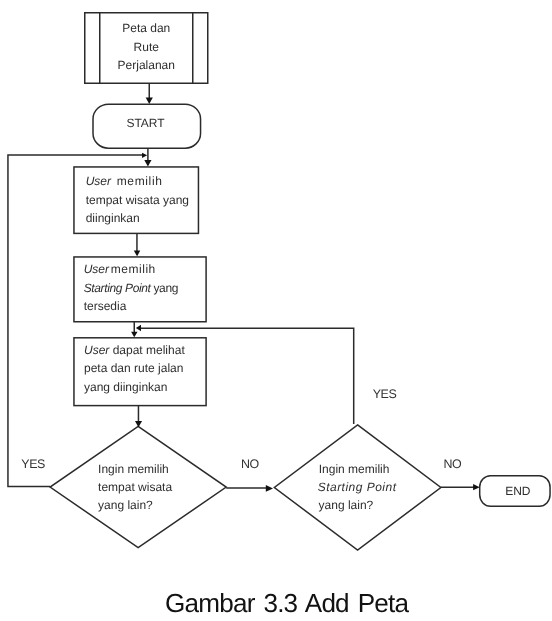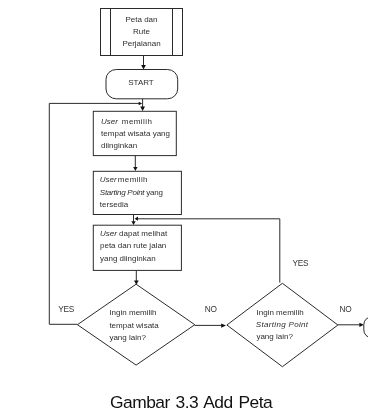--- a/index.html
+++ b/index.html
@@ -1,18 +1,18 @@
 <!DOCTYPE html>
 <html><head>
 <meta charset="utf-8">
 <title>Gambar 3.3 Add Peta</title>
 <style>
   html,body{margin:0;padding:0;background:#ffffff;}
   body{width:368px;height:414px;overflow:hidden;font-family:"Liberation Sans",sans-serif;}
-  #page{position:relative;width:311px;height:414px;background:#fff;padding-left:44px;}
+  #page{position:relative;width:311px;height:414px;background:#fff;}
   svg{display:block;}
   .shape{fill:#ffffff;stroke:#2b2b2b;stroke-width:1;}
   .conn{fill:none;stroke:#2b2b2b;stroke-width:1;}
   .arrow{fill:#111111;}
   .lbl{font-family:"Liberation Sans",sans-serif;font-size:8.3px;fill:#333333;letter-spacing:-0.3px;}
   .node-text{font-family:"Liberation Sans",sans-serif;font-size:8px;fill:#2e2e2e;}
   .it{font-style:italic;}
   .caption{position:absolute;left:7.1px;top:392.1px;width:368px;text-align:center;
            font-family:"Liberation Sans",sans-serif;font-size:17.4px;color:#121212;
            letter-spacing:-0.52px;word-spacing:1.6px;}

